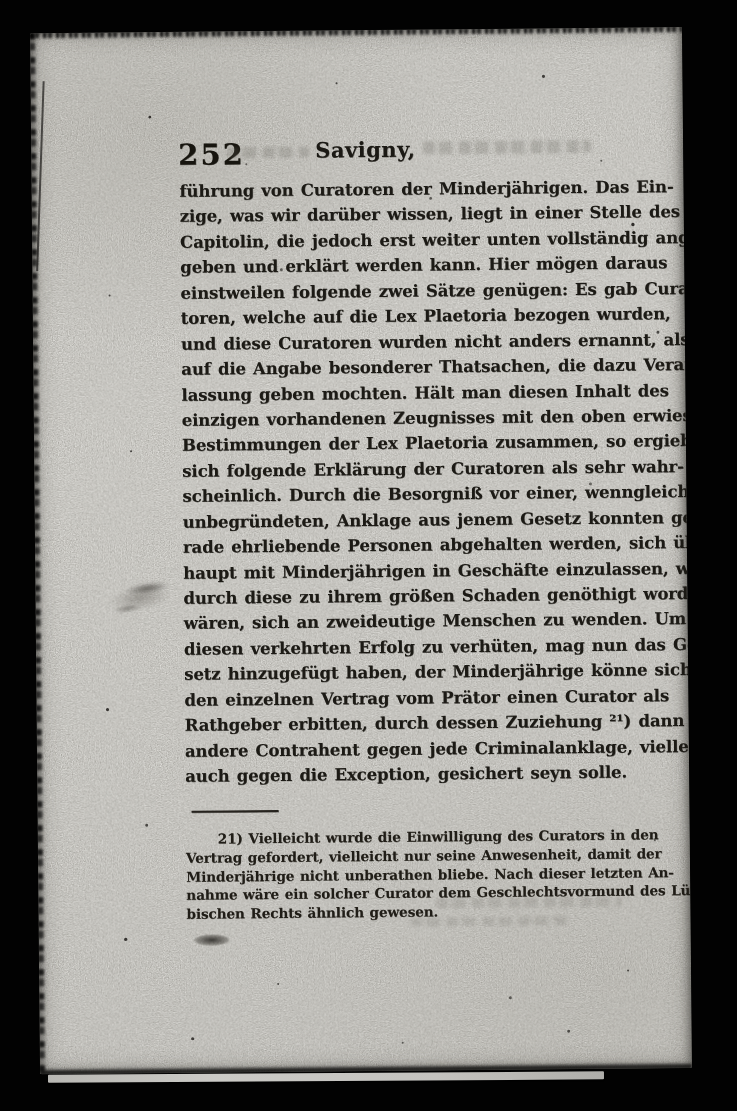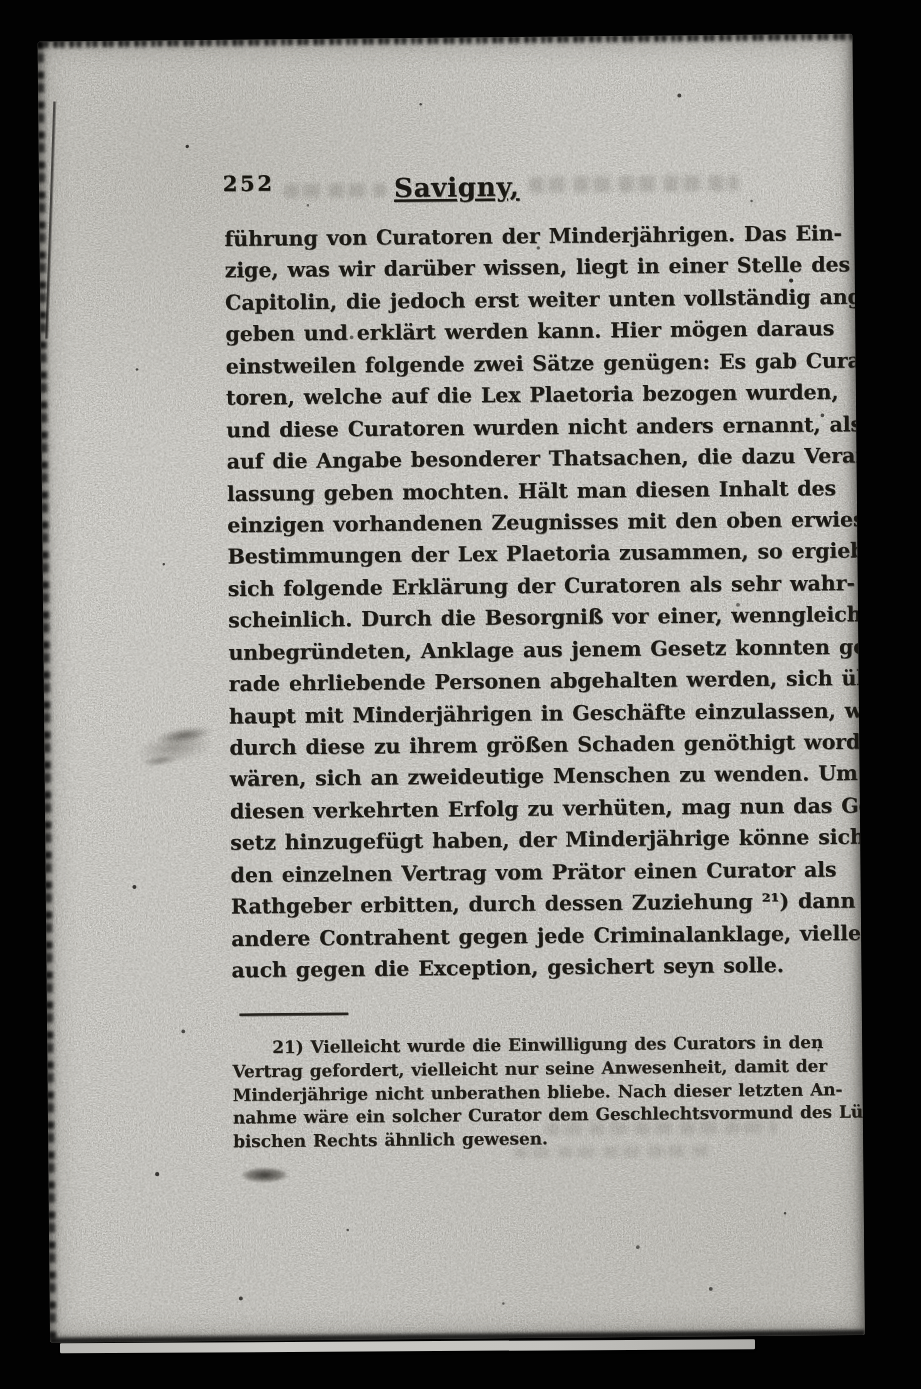--- a/index.html
+++ b/index.html
@@ -60,30 +60,29 @@
   }
   .crease {
     position: absolute; left: 8px; top: 48px; width: 2px; height: 190px;
     background: rgba(15,14,12,0.65);
     transform: rotate(2.5deg);
     filter: blur(0.6px);
   }
   
   .pagenum {
     position: absolute; left: 147px; top: 106px;
-    font-size: 17px; font-weight: 700; letter-spacing: 2px;
+    font-size: 29px; font-weight: 700; letter-spacing: 2px;
     color: #17150f;
     text-shadow: 0.4px 0.5px 0 rgba(23,21,15,0.55);
   }
   .running {
     position: absolute; left: 284px; top: 107px;
     font-size: 21px; font-weight: 700; letter-spacing: 0.5px;
     color: #1b1914;
     text-shadow: 0.4px 0.5px 0 rgba(27,25,20,0.5);
-    text-decoration: underline;
   }
   
   .body {
     position: absolute; left: 148px; top: 150px; width: 462px;
     color: #1c1a15;
     font-size: 16.5px; font-weight: 700;
     letter-spacing: -0.1px; word-spacing: 1.5px;
     text-shadow: 0.35px 0.45px 0 rgba(28,26,21,0.5);
   }
   .bline {

